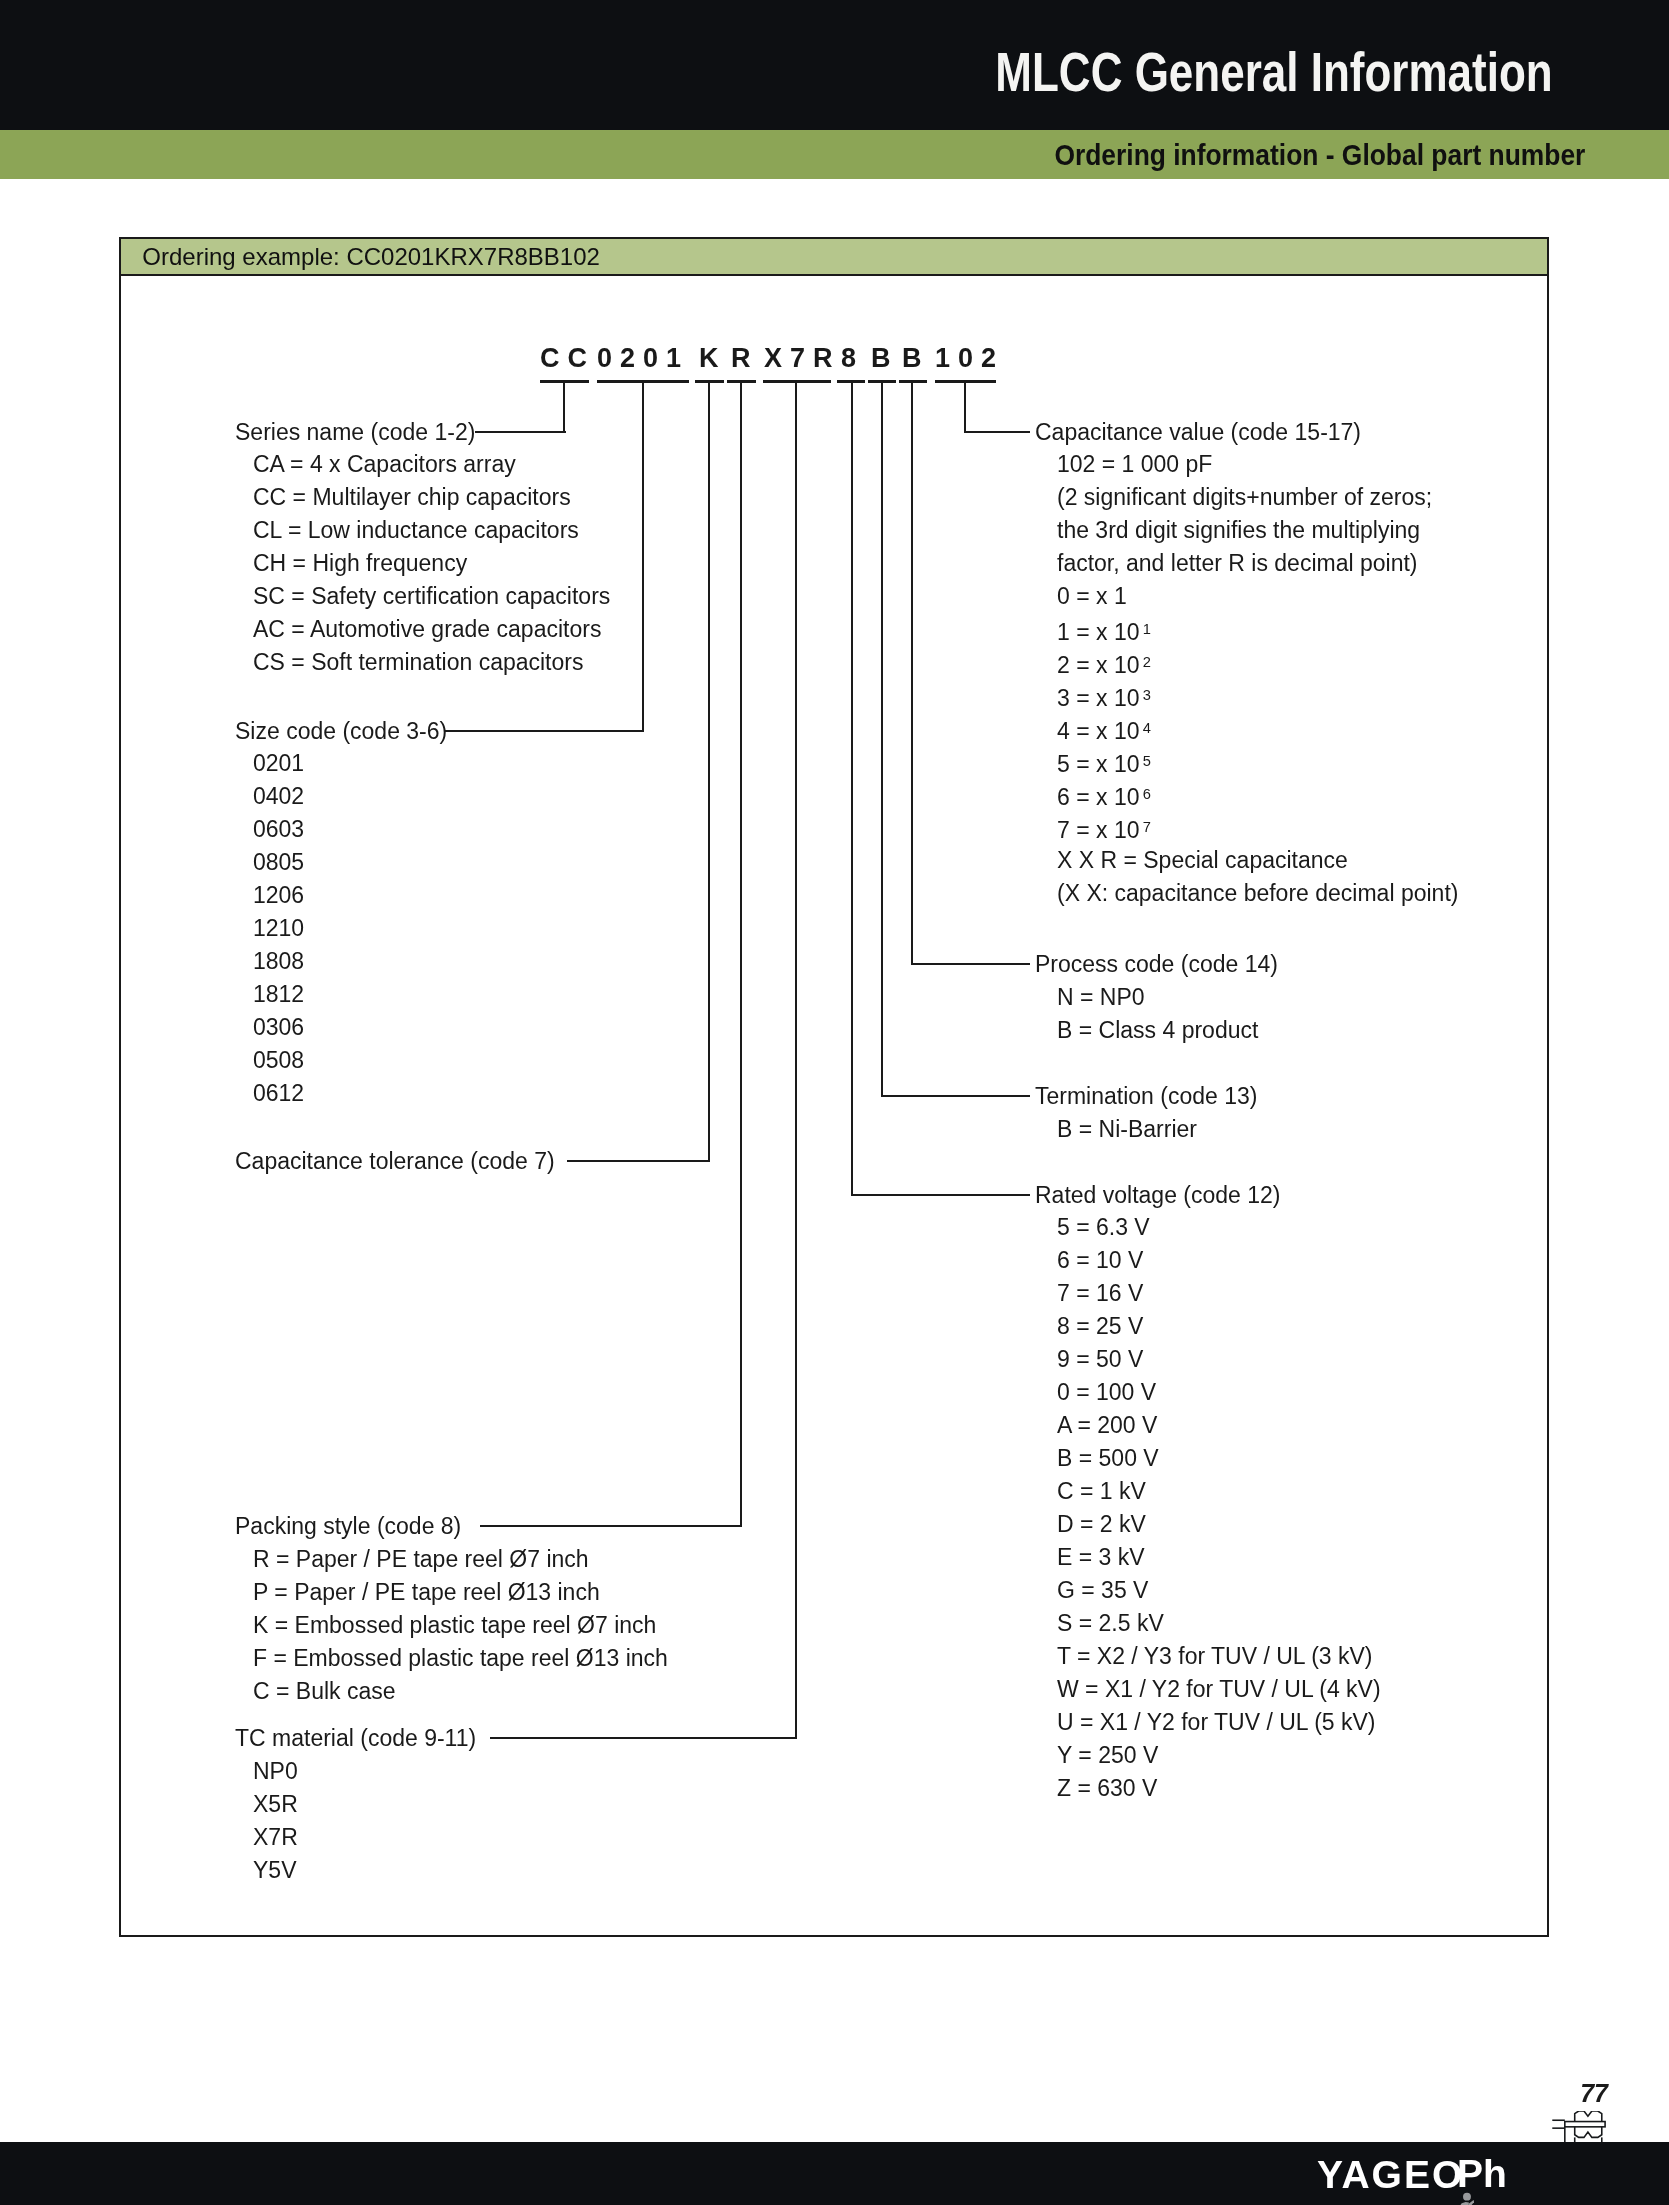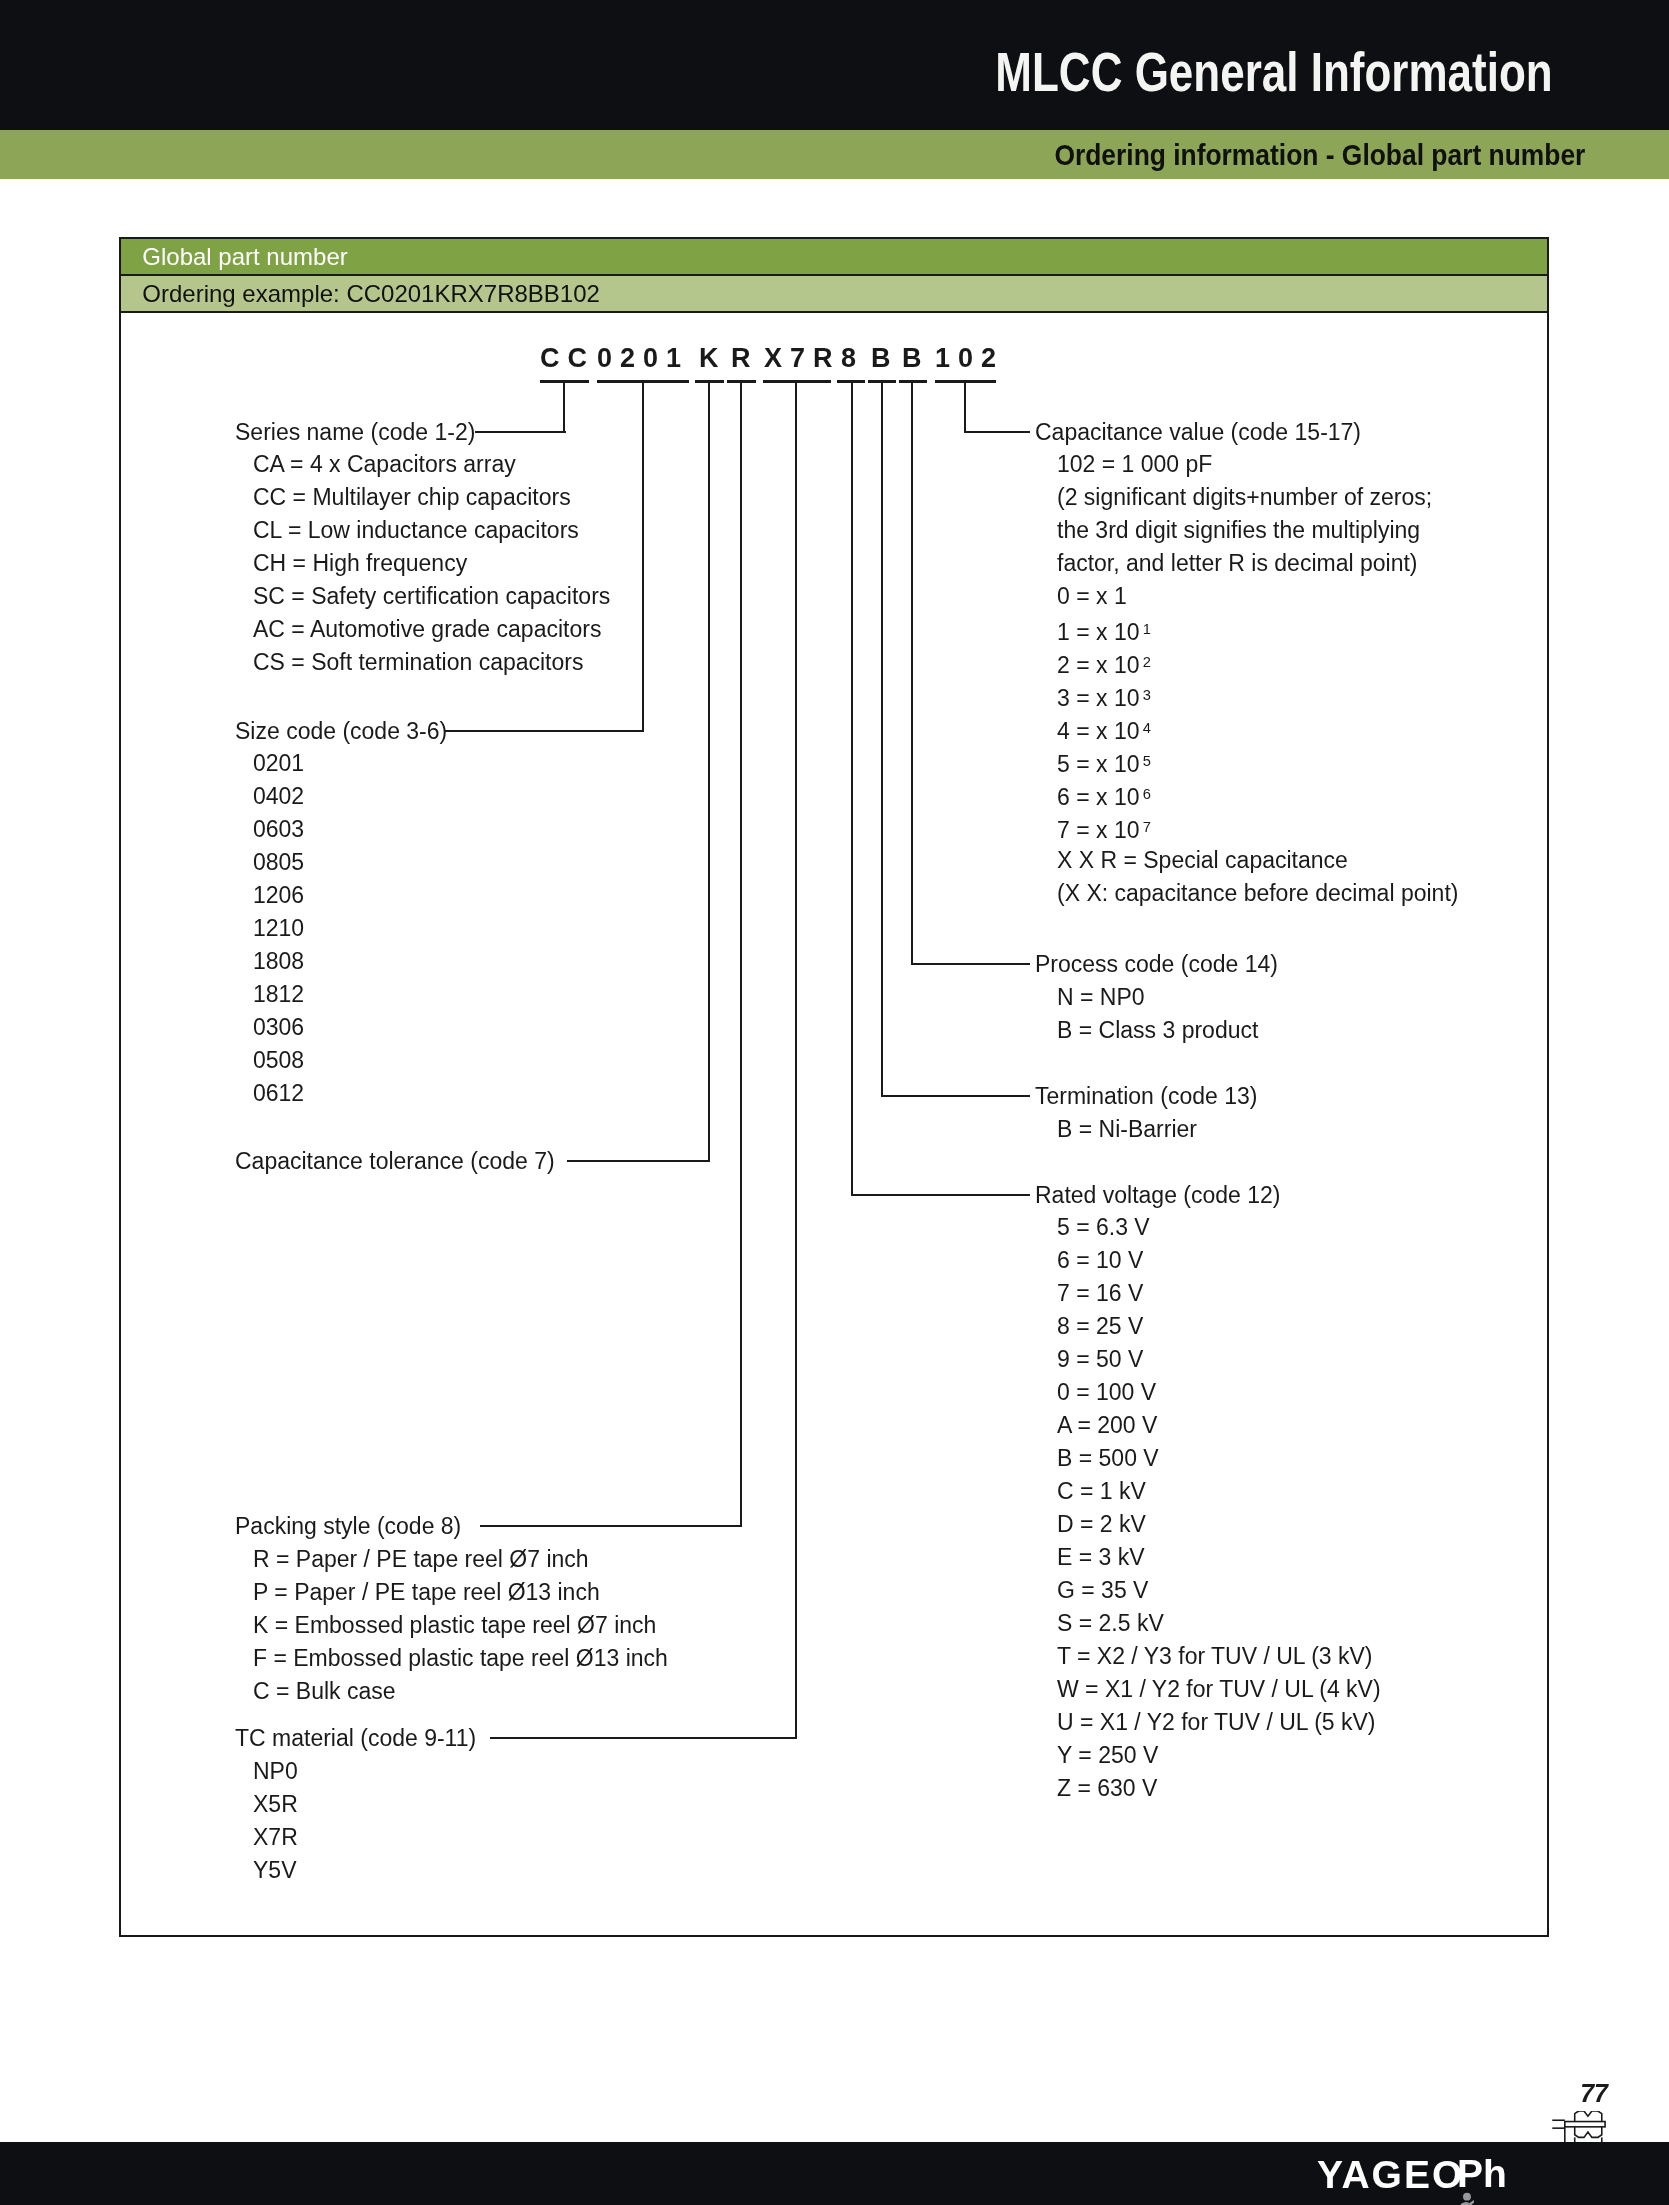--- a/index.html
+++ b/index.html
@@ -52,23 +52,20 @@
 
   <div class="hdr">
     <span class="hdr-title">MLCC General Information</span>
   </div>
 
   <div class="banner">
     <span class="banner-title">Ordering information - Global part number</span>
   </div>
 
   <div class="box">
-    <div class="box-bar1">
-      <span>Global part number</span>
-    </div>
     <div class="box-bar2">
       <span>Ordering example: CC0201KRX7R8BB102</span>
     </div>
   </div>
 
   <span class="pn" style="left:540px">CC</span>
   <span class="pn" style="left:597px">0201</span>
   <span class="pn" style="left:699px">K</span>
   <span class="pn" style="left:731px">R</span>
   <span class="pn" style="left:764px">X7R</span>
@@ -167,21 +164,21 @@
       <div class="li">5 = x 10<sup>5</sup></div>
       <div class="li">6 = x 10<sup>6</sup></div>
       <div class="li">7 = x 10<sup>7</sup></div>
       <div class="li">X X R = Special capacitance</div>
       <div class="li">(X X: capacitance before decimal point)</div>
     </div>
 
   <div class="sec-label" style="left:1035px;top:951px">Process code (code 14)</div>
   <div class="items" style="left:1057px;top:981px">
       <div class="li">N = NP0</div>
-      <div class="li">B = Class 3 product</div>
+      <div class="li">B = Class 4 product</div>
     </div>
 
   <div class="sec-label" style="left:1035px;top:1083px">Termination (code 13)</div>
   <div class="items" style="left:1057px;top:1113px">
       <div class="li">B = Ni-Barrier</div>
     </div>
 
   <div class="sec-label" style="left:1035px;top:1182px">Rated voltage (code 12)</div>
   <div class="items" style="left:1057px;top:1211px">
       <div class="li">5 = 6.3 V</div>

